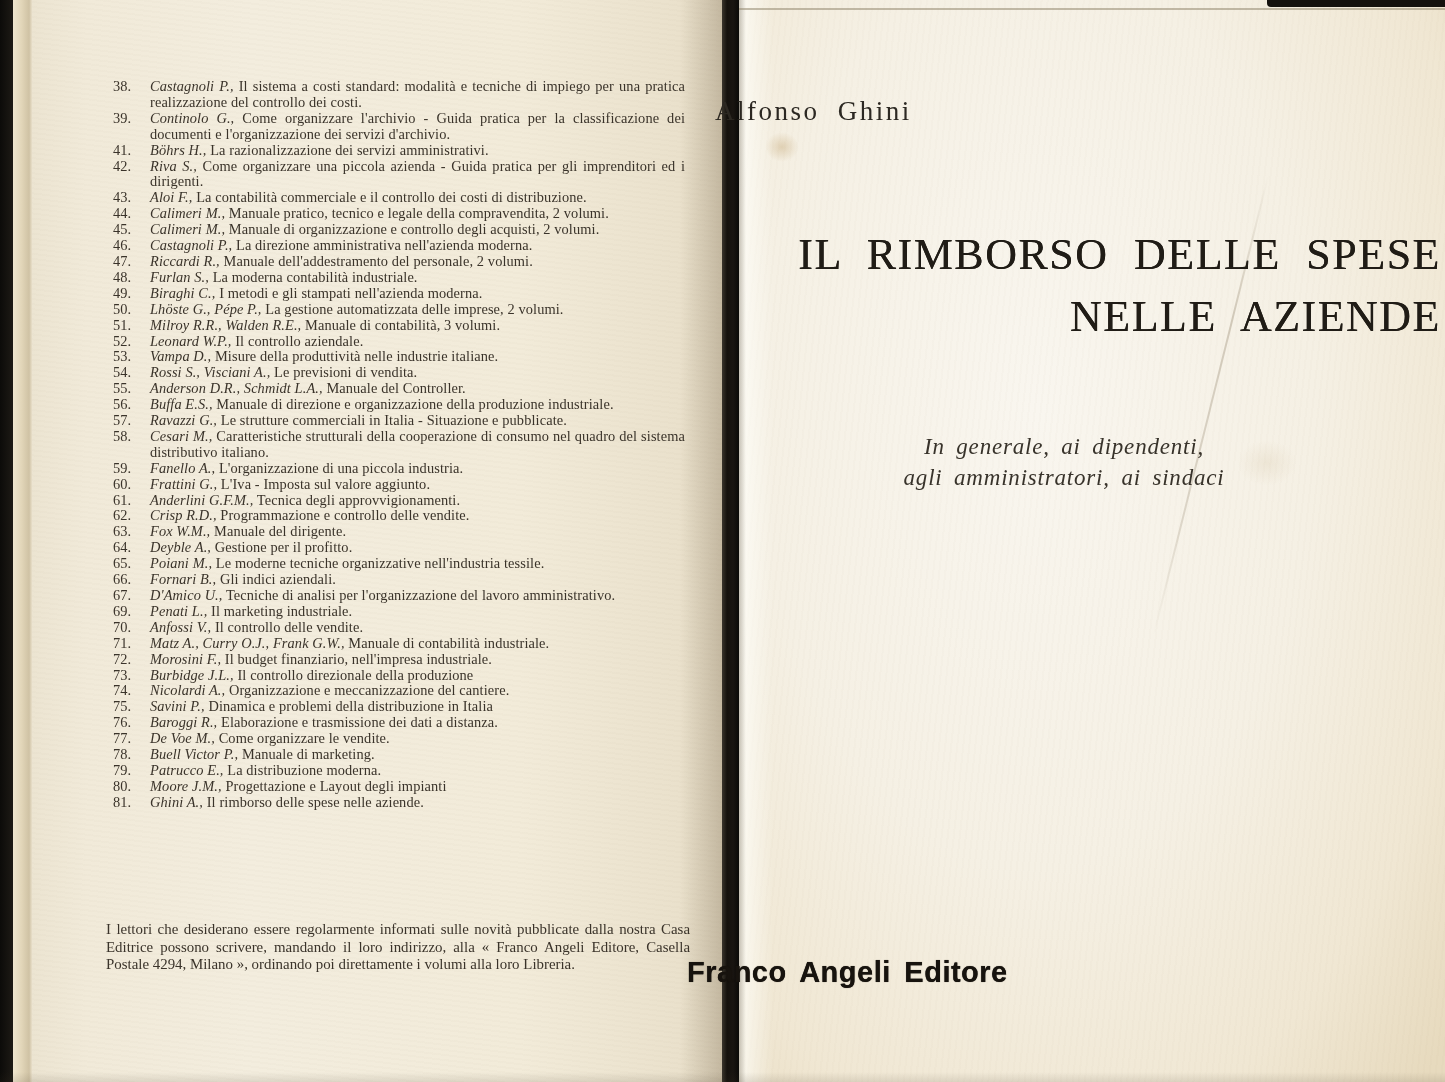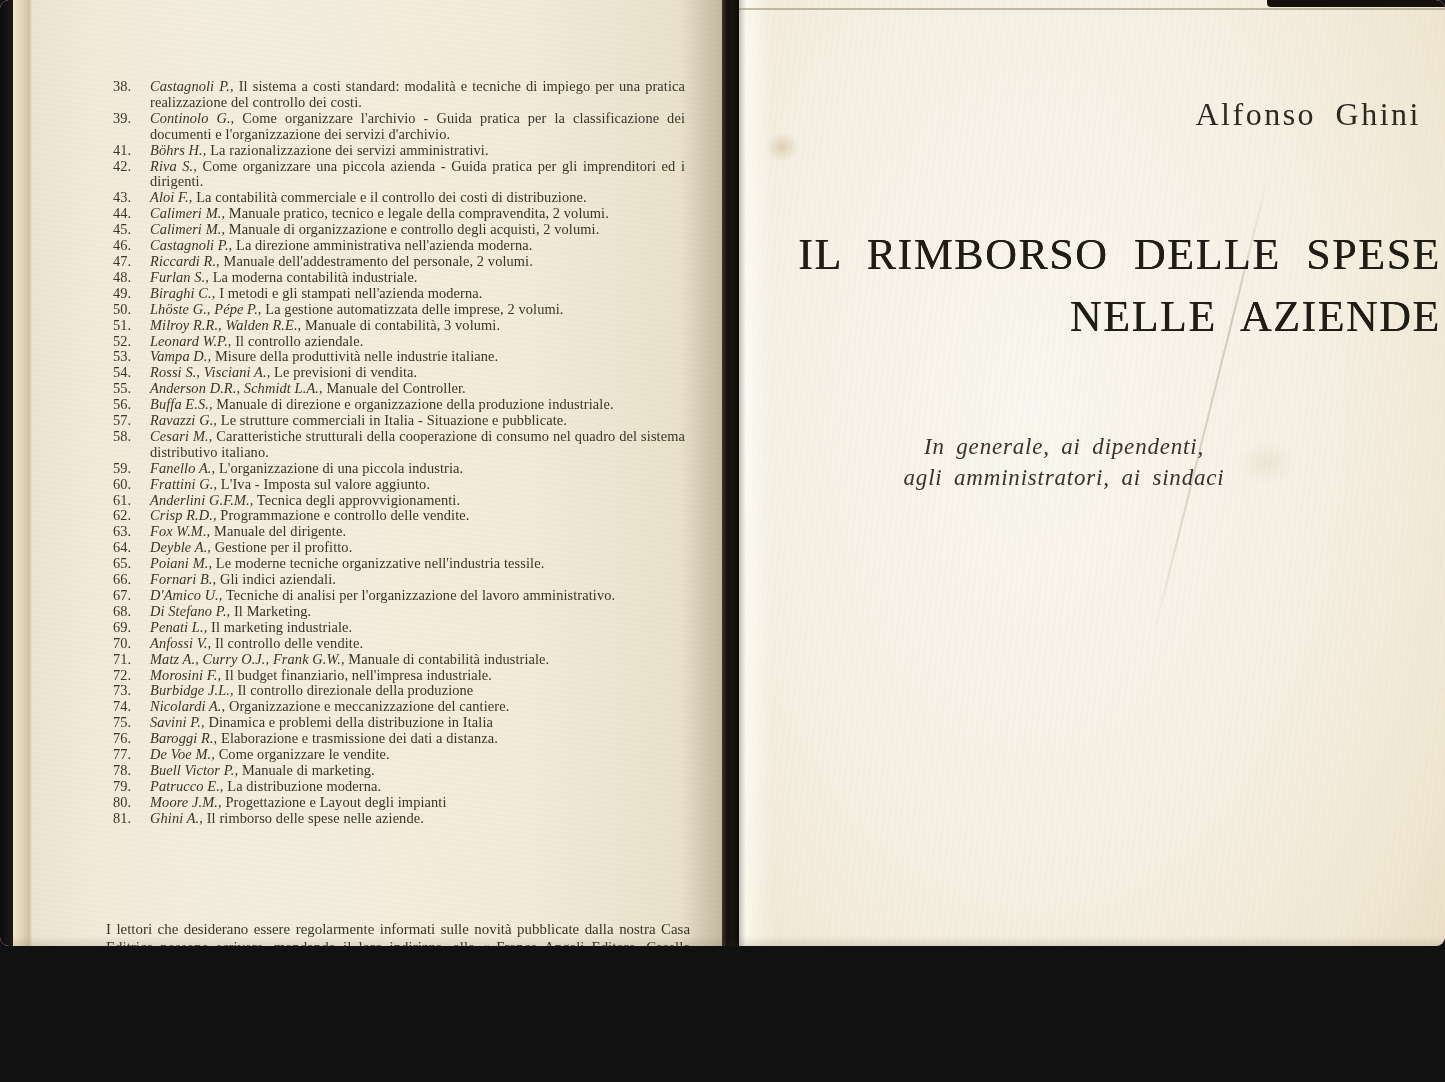--- a/index.html
+++ b/index.html
@@ -4,24 +4,23 @@
 <style>
   html, body {
     margin: 0; padding: 0;
     width: 1445px; height: 1082px;
     background: #111;
     overflow: hidden;
     font-family: "Liberation Serif", serif;
   }
   .spread {
     position: relative;
-    width: 1445px; height: 946px;
+    width: 1445px; height: 1082px;
     overflow: hidden;
     background: #d946ef;
-    border-radius: 9px;
   }
   
   .page-left {
     position: absolute; left: 0; top: 0;
     width: 722px; height: 1082px;
     background:
       repeating-linear-gradient(7deg, rgba(120,100,70,0.02) 0 2px, rgba(255,255,255,0) 2px 5px),
       linear-gradient(to right, #e9e1cd 0%, #f1ead9 12%, #f3edde 35%, #f2ebd9 72%, #eae1cc 94%, #ded3bb 100%);
   }
   .page-left::after {  
@@ -98,23 +97,23 @@
     border-radius:50%;
     background: radial-gradient(ellipse, rgba(190,158,105,0.38), rgba(190,158,105,0) 70%);
   }
   .stain-2 {
     position:absolute; left:498px; top:440px; width:60px; height:46px;
     border-radius:50%;
     background: radial-gradient(ellipse, rgba(185,160,115,0.14), rgba(185,160,115,0) 70%);
   }
   .author {
     position:absolute; left:0; top:96px; width:706px;
-    text-align:right;
+    text-align:left;
     transform: translateX(-24px);
-    font-size:32px; letter-spacing:2.5px; word-spacing:9px;
+    font-size:27px; letter-spacing:2.5px; word-spacing:9px;
     color:#2c2822;
   }
   .book-title {
     position:absolute; left:0; top:224px; width:706px;
     text-align:right;
     transform: translateX(-4px);
     font-size:44px; line-height:62px;
     letter-spacing:1.5px; word-spacing:13px;
     color:#201c16;
     text-shadow: 0 0 0.6px #201c16;
@@ -175,21 +174,20 @@
         <div class="entry"><span class="num">58.</span><span class="authors">Cesari M.,</span><span class="title"> Caratteristiche strutturali della cooperazione di consumo nel quadro del sistema distributivo italiano.</span></div>
         <div class="entry"><span class="num">59.</span><span class="authors">Fanello A.,</span><span class="title"> L'organizzazione di una piccola industria.</span></div>
         <div class="entry"><span class="num">60.</span><span class="authors">Frattini G.,</span><span class="title"> L'Iva - Imposta sul valore aggiunto.</span></div>
         <div class="entry"><span class="num">61.</span><span class="authors">Anderlini G.F.M.,</span><span class="title"> Tecnica degli approvvigionamenti.</span></div>
         <div class="entry"><span class="num">62.</span><span class="authors">Crisp R.D.,</span><span class="title"> Programmazione e controllo delle vendite.</span></div>
         <div class="entry"><span class="num">63.</span><span class="authors">Fox W.M.,</span><span class="title"> Manuale del dirigente.</span></div>
         <div class="entry"><span class="num">64.</span><span class="authors">Deyble A.,</span><span class="title"> Gestione per il profitto.</span></div>
         <div class="entry"><span class="num">65.</span><span class="authors">Poiani M.,</span><span class="title"> Le moderne tecniche organizzative nell'industria tessile.</span></div>
         <div class="entry"><span class="num">66.</span><span class="authors">Fornari B.,</span><span class="title"> Gli indici aziendali.</span></div>
         <div class="entry"><span class="num">67.</span><span class="authors">D'Amico U.,</span><span class="title"> Tecniche di analisi per l'organizzazione del lavoro amministrativo.</span></div>
-        <div class="entry"><span class="num">68.</span><span class="authors">Di Stefano P.,</span><span class="title"> Il Marketing.</span></div>
         <div class="entry"><span class="num">69.</span><span class="authors">Penati L.,</span><span class="title"> Il marketing industriale.</span></div>
         <div class="entry"><span class="num">70.</span><span class="authors">Anfossi V.,</span><span class="title"> Il controllo delle vendite.</span></div>
         <div class="entry"><span class="num">71.</span><span class="authors">Matz A., Curry O.J., Frank G.W.,</span><span class="title"> Manuale di contabilità industriale.</span></div>
         <div class="entry"><span class="num">72.</span><span class="authors">Morosini F.,</span><span class="title"> Il budget finanziario, nell'impresa industriale.</span></div>
         <div class="entry"><span class="num">73.</span><span class="authors">Burbidge J.L.,</span><span class="title"> Il controllo direzionale della produzione</span></div>
         <div class="entry"><span class="num">74.</span><span class="authors">Nicolardi A.,</span><span class="title"> Organizzazione e meccanizzazione del cantiere.</span></div>
         <div class="entry"><span class="num">75.</span><span class="authors">Savini P.,</span><span class="title"> Dinamica e problemi della distribuzione in Italia</span></div>
         <div class="entry"><span class="num">76.</span><span class="authors">Baroggi R.,</span><span class="title"> Elaborazione e trasmissione dei dati a distanza.</span></div>
         <div class="entry"><span class="num">77.</span><span class="authors">De Voe M.,</span><span class="title"> Come organizzare le vendite.</span></div>
         <div class="entry"><span class="num">78.</span><span class="authors">Buell Victor P.,</span><span class="title"> Manuale di marketing.</span></div>

